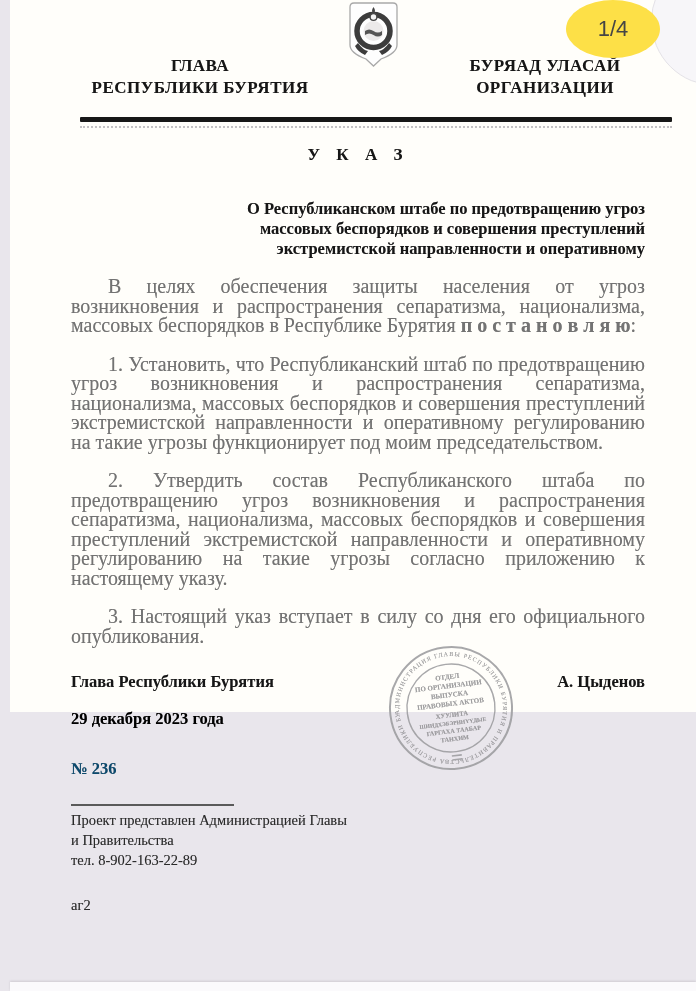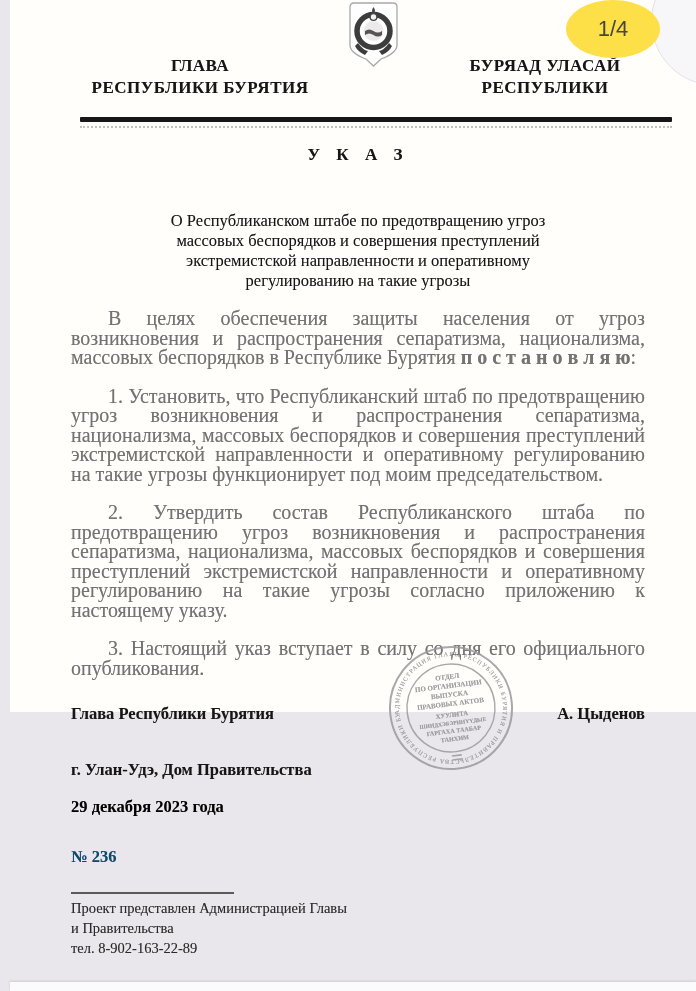--- a/index.html
+++ b/index.html
@@ -55,21 +55,21 @@
   
   .doc {
     position:absolute; left:0; top:0; width:686px;
     padding:145px 51px 0 61px;
   }
   .doc-kind {
     text-align:center; font-weight:bold; font-size:17px;
     letter-spacing:6px; color:#161616;
   }
   .doc-title {
-    margin-top:46px; text-align:center; font-weight:normal;
+    margin-top:34px; text-align:right; font-weight:bold;
     font-size:16.5px; line-height:20px; color:#161616;
   }
   .body-text { margin-top:18px; }
   .body-text p {
     font-size:20px; line-height:19.5px; text-align:justify;
     text-indent:37px; margin-bottom:19px; color:#737373;
   }
   .spaced-bold { font-weight:bold; }
 
   .sig-row {
@@ -114,49 +114,47 @@
     <circle cx="28.5" cy="30" r="10" fill="#eceaea"></circle>
     <path d="M28.5 6 q-3 4 0 7 q3 -3 0 -7 Z" fill="#444"></path>
     <circle cx="28.5" cy="16" r="3.4" fill="#f4f4f4" stroke="#444" stroke-width="1.4"></circle>
     <path d="M20 30 q4 -3 8.5 0 q4.5 3 8.5 0 v4 q-4 3 -8.5 0 q-4.5 -3 -8.5 0 Z" fill="#555"></path>
     <path d="M13 42 q5 7 10 8 l-3 4 q-7 -3 -10 -9 Z" fill="#3c3c3c"></path>
     <path d="M44 42 q-5 7 -10 8 l3 4 q7 -3 10 -9 Z" fill="#3c3c3c"></path>
   </svg>
 
   <div class="hdr-right">
     <div>БУРЯАД УЛАСАЙ</div>
-    <div>РЕСПУБЛИКИ</div>
+    <div>ОРГАНИЗАЦИИ</div>
   </div>
 
   <div class="rule-thick"></div>
   <div class="rule-dotted"></div>
 
   <div class="doc">
     <div class="doc-kind">У К А З</div>
 
     <div class="doc-title">
       <div>О Республиканском штабе по предотвращению угроз</div>
       <div>массовых беспорядков и совершения преступлений</div>
       <div>экстремистской направленности и оперативному</div>
-      <div>регулированию на такие угрозы</div>
     </div>
 
     <div class="body-text">
       <p><span>В целях обеспечения защиты населения от угроз возникновения и распространения сепаратизма, национализма, массовых беспорядков в Республике Бурятия </span><span class="spaced-bold">п о с т а н о в л я ю</span><span>:</span></p>
       <p>1. Установить, что Республиканский штаб по предотвращению угроз возникновения и распространения сепаратизма, национализма, массовых беспорядков и совершения преступлений экстремистской направленности и оперативному регулированию на такие угрозы функционирует под моим председательством.</p>
       <p>2. Утвердить состав Республиканского штаба по предотвращению угроз возникновения и распространения сепаратизма, национализма, массовых беспорядков и совершения преступлений экстремистской направленности и оперативному регулированию на такие угрозы согласно приложению к настоящему указу.</p>
       <p>3. Настоящий указ вступает в силу со дня его официального опубликования.</p>
     </div>
 
     <div class="sig-row">
       <span>Глава Республики Бурятия</span>
       <span>А. Цыденов</span>
     </div>
 
-    <div class="place-line">г. Улан-Удэ, Дом Правительства</div>
     <div class="date-line">29 декабря 2023 года</div>
     <div class="num-line">№ 236</div>
 
     <div class="footer">
       <div class="footer-rule"></div>
       <div class="fline">Проект представлен Администрацией Главы</div>
       <div class="fline">и Правительства</div>
       <div class="fline">тел. 8-902-163-22-89</div>
       <div class="footer-code">аг2</div>
     </div>

